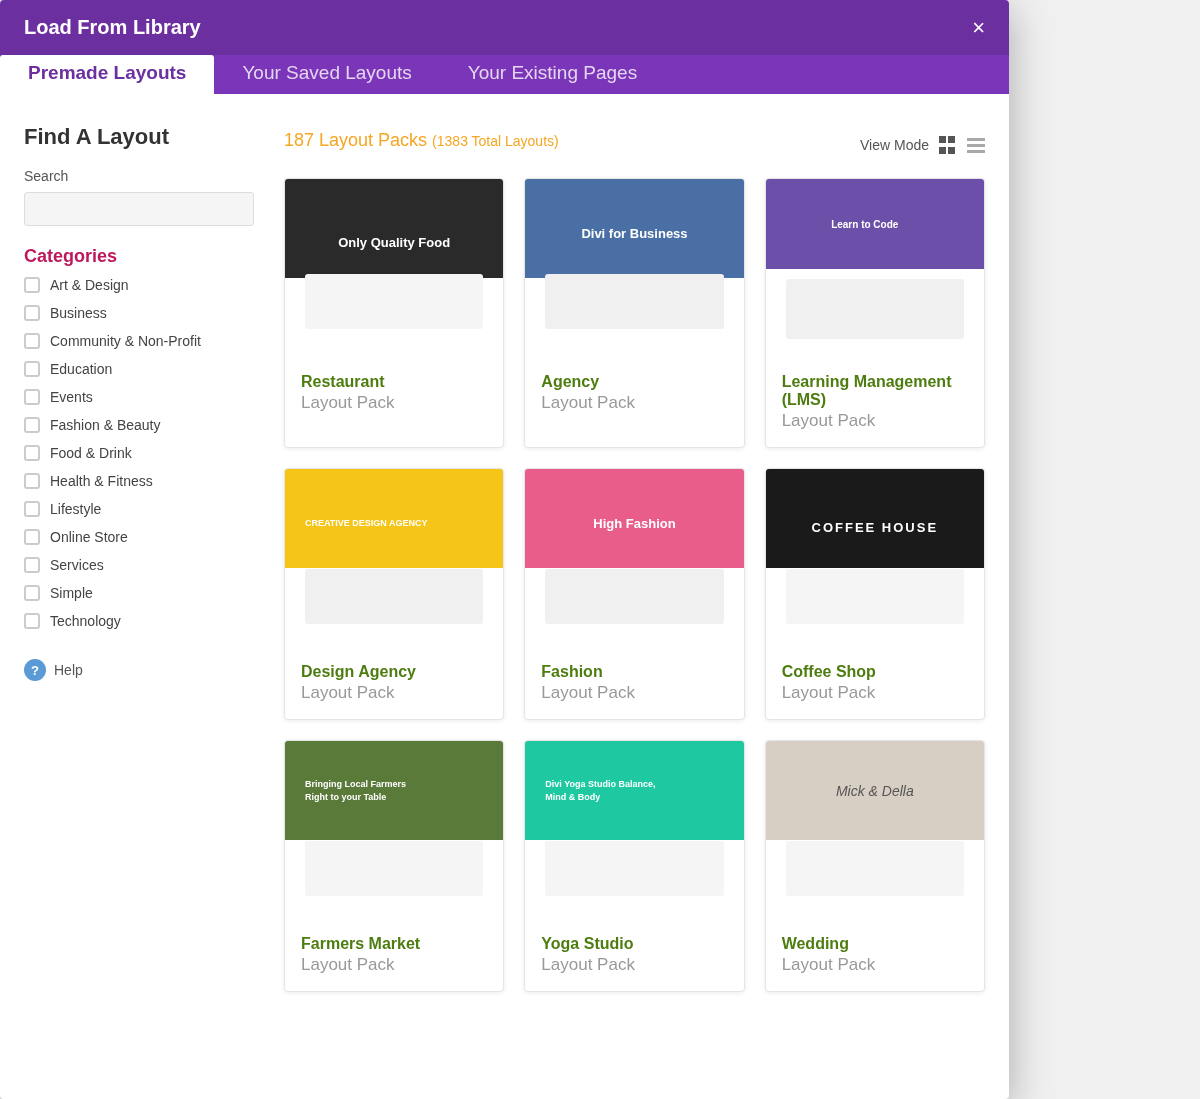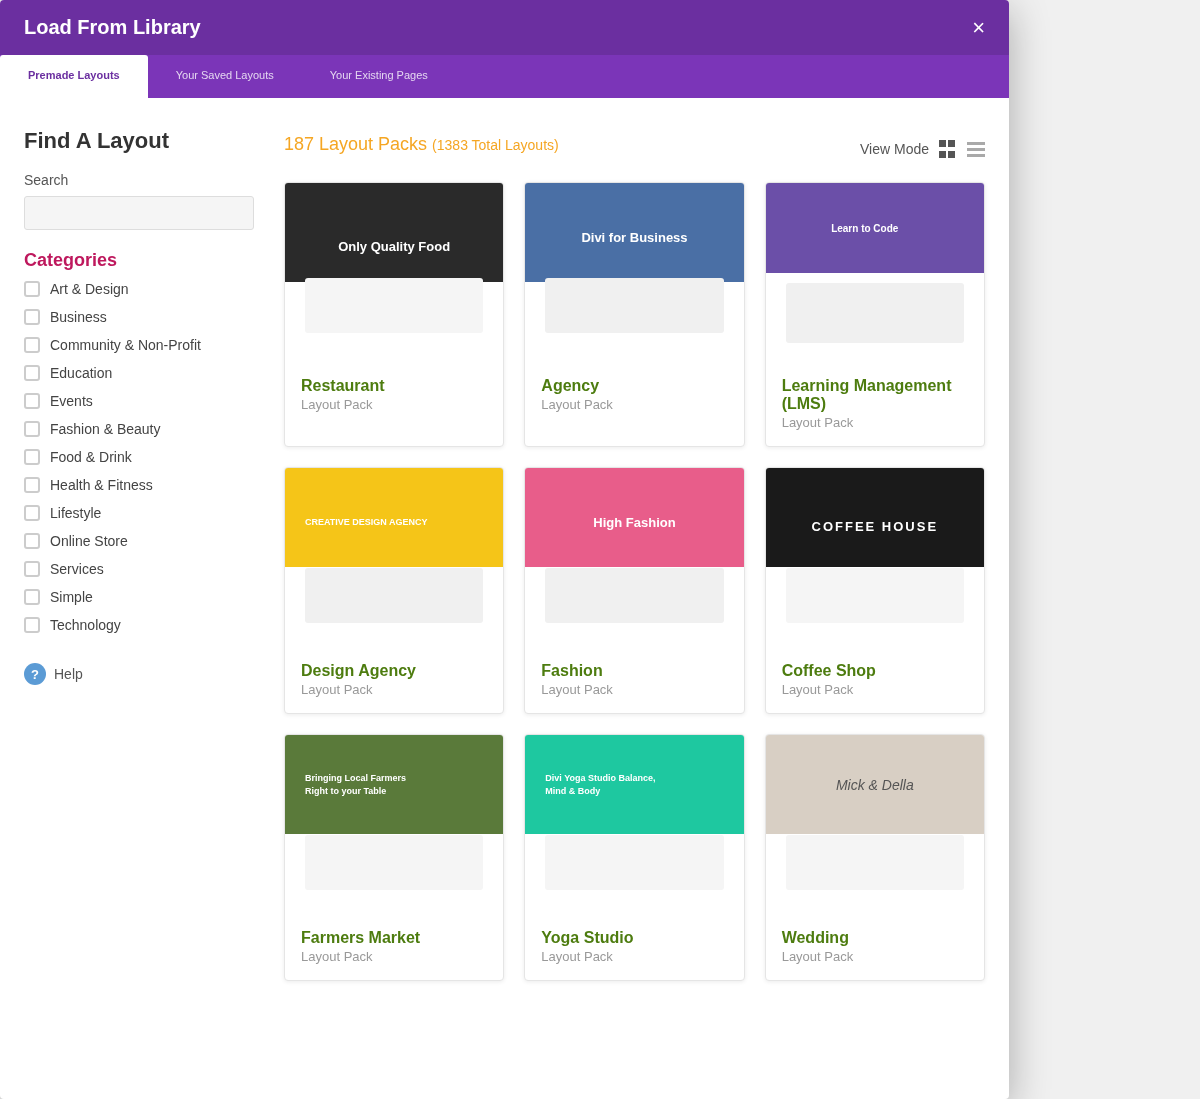--- a/index.html
+++ b/index.html
@@ -37,23 +37,23 @@
       line-height: 1;
     }
 
     .tabs {
       background: #7b35b8;
       display: flex;
       padding: 0 0;
     }
 
     .tab {
-      padding: 14px 28px;
+      padding: 7px 28px;
       color: rgba(255,255,255,0.8);
-      font-size: 11px;
+      font-size: 19px;
       cursor: pointer;
       border-bottom: 3px solid transparent;
     }
 
     .tab.active {
       background: #fff;
       color: #6b2fa0;
       font-weight: 600;
       border-bottom: 3px solid #fff;
       border-radius: 3px 3px 0 0;
@@ -218,21 +218,21 @@
     }
 
     .card-name {
       font-size: 16px;
       font-weight: 700;
       color: #4d7c0f;
       margin-bottom: 2px;
     }
 
     .card-type {
-      font-size: 13px;
+      font-size: 17px;
       color: #999;
     }
 
     
     .thumb {
       width: 100%;
       height: 100%;
       position: relative;
       overflow: hidden;
     }

